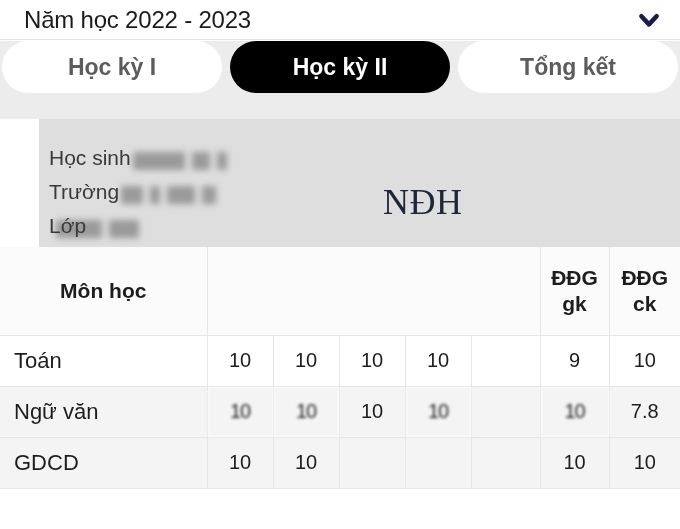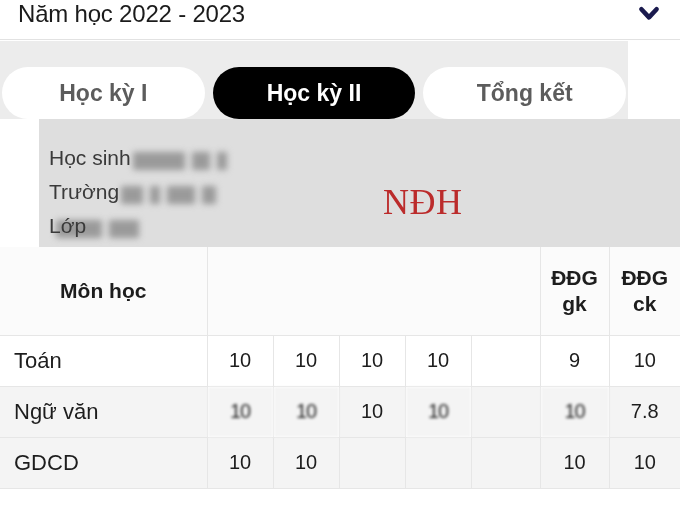--- a/index.html
+++ b/index.html
@@ -27,46 +27,47 @@
   .year-select {
     position: absolute;
     left: 0;
     top: 0;
     width: 680px;
     height: 40px;
     background: #ffffff;
     border-bottom: 1px solid #e2e2e2;
     box-sizing: border-box;
     display: flex;
-    padding: 0 18px 0 18px;
+    align-items: center;
+    padding: 0 18px 0 24px;
   }
   .year-select-label {
     font-size: 24px;
     color: #1b1b1b;
     letter-spacing: -0.2px;
     flex: 1 1 auto;
     white-space: nowrap;
   }
   .chevron-down {
     flex: 0 0 auto;
     width: 26px;
     height: 26px;
     display: block;
   }
 
   
   .tab-bar {
     position: absolute;
     left: 0;
     top: 41px;
-    width: 628px;
+    width: 680px;
     height: 78px;
     background: #ececec;
     display: flex;
-    align-items: flex-end;
+    align-items: flex-start;
     gap: 8px;
     padding: 0 2px;
     box-sizing: border-box;
   }
   .tab {
     flex: 1 1 0;
     height: 52px;
     border-radius: 26px;
     background: #ffffff;
     color: #5c5c5c;
@@ -132,21 +133,21 @@
   .redact.r1 { width: 120px; }
   .redact.r2 { width: 90px; margin-left: -30px; }
   .redact.r3 { width: 170px; }
 
   .watermark {
     position: absolute;
     left: 344px;
     top: 62px;
     font-family: "Liberation Serif", serif;
     font-size: 36px;
-    color: #b91c1c;
+    color: #0f172a;
     letter-spacing: 0.5px;
     opacity: 0.92;
     user-select: none;
   }
 
   
   .grade-table {
     position: absolute;
     left: 0;
     top: 247px;

